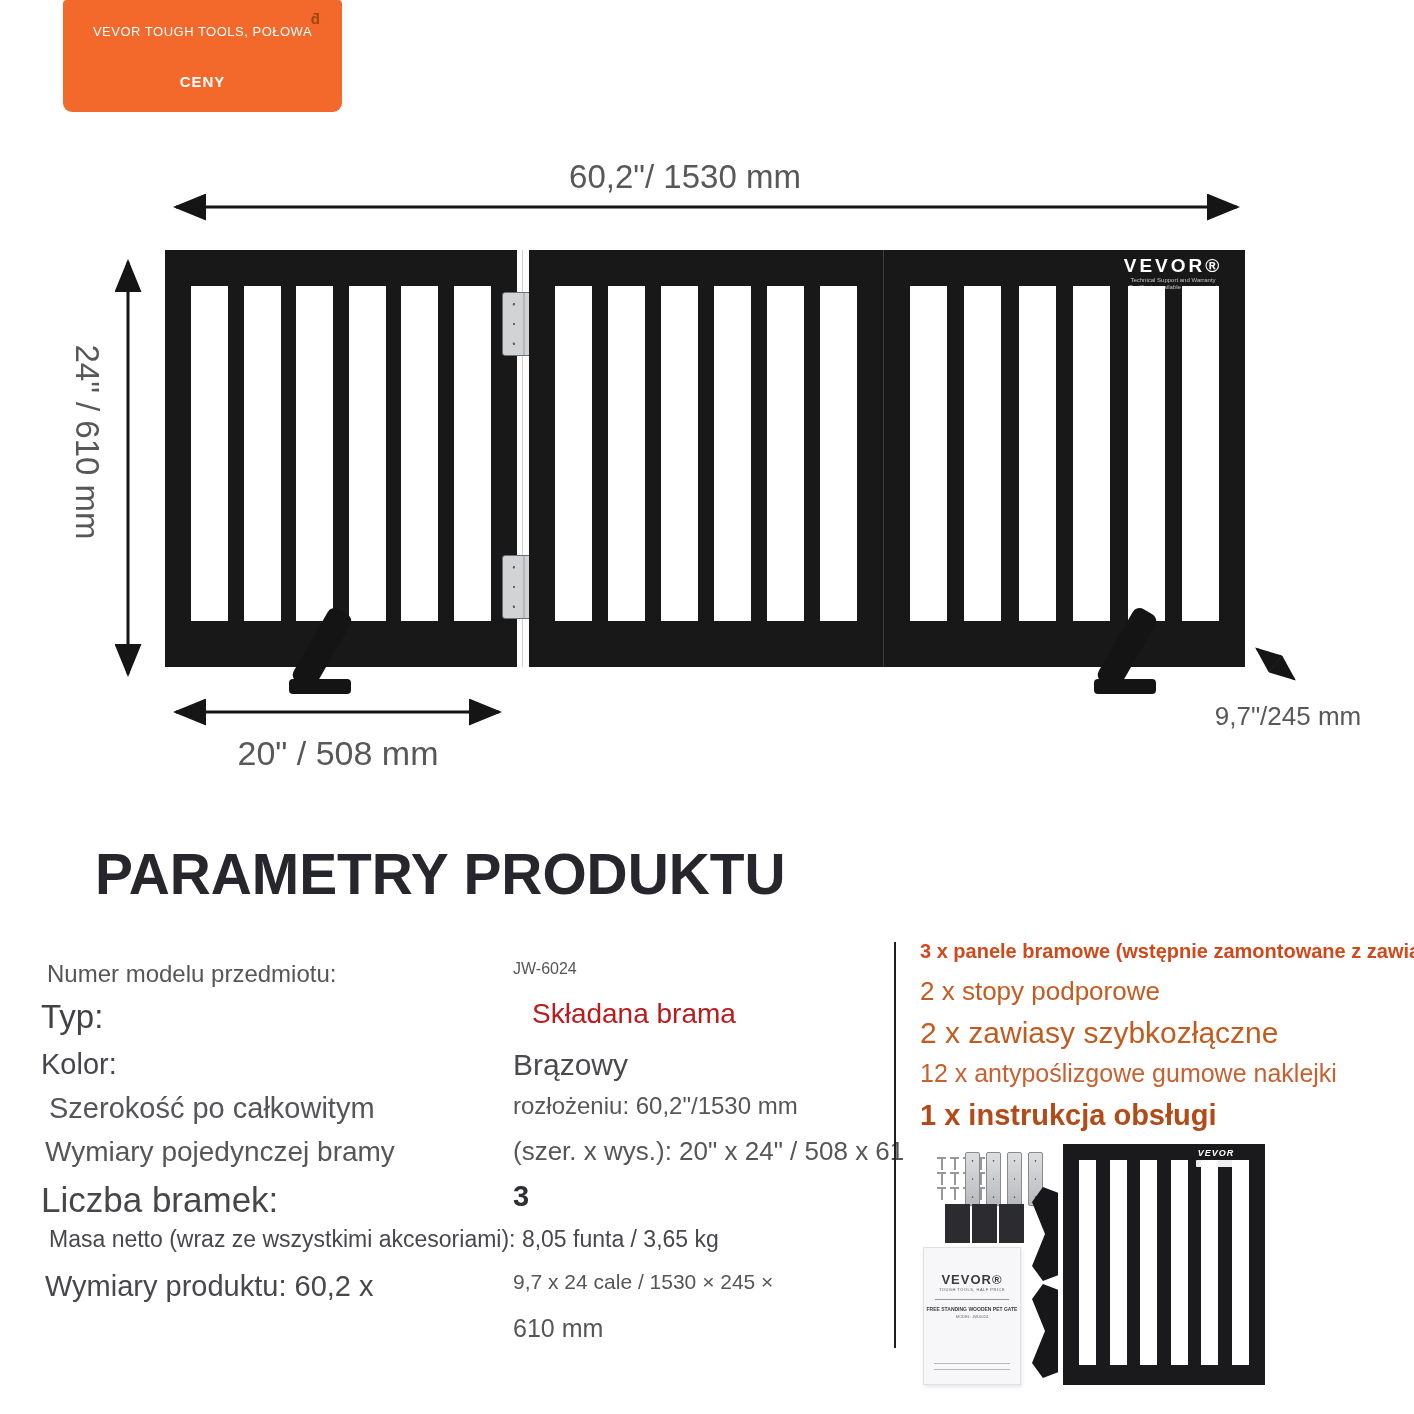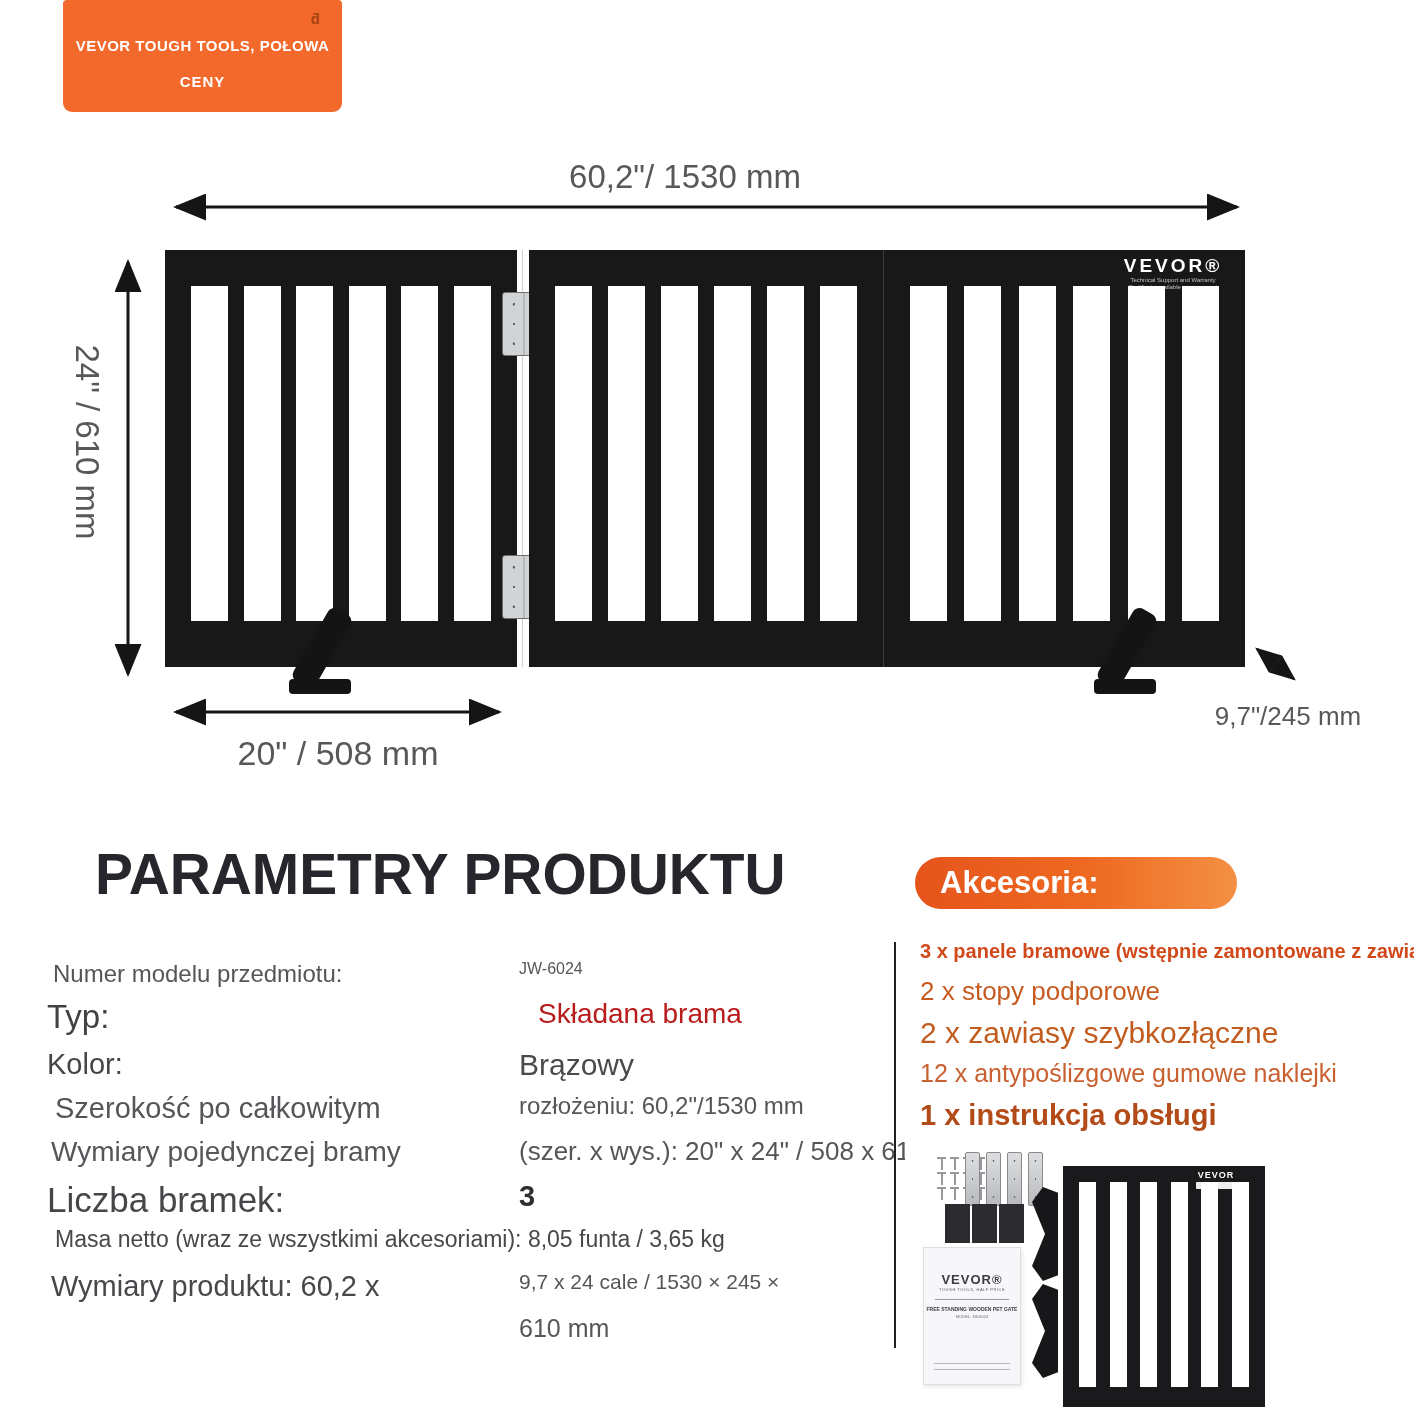--- a/index.html
+++ b/index.html
@@ -2,21 +2,21 @@
 <html><head>
 <meta charset="utf-8">
 <style>
   html,body{margin:0;padding:0;background:#fff;}
   body{font-family:"Liberation Sans",sans-serif;}
   .canvas{position:relative;width:1414px;height:1414px;background:#fff;overflow:hidden;}
 
   
   .badge{position:absolute;left:63px;top:0;width:279px;height:112px;background:#f2692b;
          border-radius:4px 4px 9px 9px;color:#fff;text-align:center;}
-  .badge .l1{position:absolute;left:0;right:0;top:37px;font-size:15px;font-weight:700;letter-spacing:.5px;}
+  .badge .l1{position:absolute;left:0;right:0;top:24px;font-size:13px;font-weight:400;letter-spacing:.5px;}
   .badge .l2{position:absolute;left:0;right:0;top:73px;font-size:15px;font-weight:700;letter-spacing:1px;}
   .badge .mark{position:absolute;right:22px;top:10px;font-size:15px;font-weight:700;color:#a34312;}
 
   
   .dim{position:absolute;color:#58585a;}
   .dim-total{left:435px;top:158px;width:500px;text-align:center;font-size:33px;}
   .dim-height{left:106px;top:292px;width:300px;text-align:center;font-size:33px;
               transform:rotate(90deg);transform-origin:0 0;}
   .dim-panel{left:178px;top:734px;width:320px;text-align:center;font-size:34px;}
   .dim-depth{left:1178px;top:701px;width:220px;text-align:center;font-size:26px;}
@@ -52,21 +52,21 @@
   .foot .strut{position:absolute;left:24px;top:-6px;width:26px;height:84px;background:#141414;
                border-radius:8px;transform:rotate(30deg);}
   .foot .base{position:absolute;left:4px;bottom:0;width:62px;height:15px;background:#141414;border-radius:4px;}
   .foot-l{left:120px;top:362px;} .foot-r{left:925px;top:362px;}
 
   
   .sec-title{position:absolute;left:95px;top:840px;font-size:58px;font-weight:700;color:#26262c;
              letter-spacing:0px;transform:scaleX(.98);transform-origin:left;white-space:nowrap;}
 
   
-  .specs{position:absolute;left:47px;top:952px;width:850px;height:420px;text-align:right;}
+  .specs{position:absolute;left:41px;top:952px;width:850px;height:420px;text-align:right;}
   .srow{position:absolute;left:0;width:100%;}
   .srow .lab{position:absolute;left:6px;white-space:nowrap;color:#56565a;}
   .srow .val{position:absolute;left:472px;white-space:nowrap;color:#56565a;}
   .r1{top:8px;}   .r1 .lab{font-size:24px;} .r1 .val{font-size:16px;}
   .r2{top:46px;}  .r2 .lab{font-size:33px;color:#414146;font-weight:500;left:0;} .r2 .val{font-size:28px;color:#b91c1c;margin-left:19px;}
   .r3{top:96px;}  .r3 .lab{font-size:29px;color:#46464a;left:0;} .r3 .val{font-size:30px;color:#4a4a4e;}
   .r4{top:140px;} .r4 .lab{font-size:29px;left:8px;} .r4 .val{font-size:24px;}
   .r5{top:184px;} .r5 .lab{font-size:28px;left:4px;} .r5 .val{font-size:26px;}
   .r6{top:228px;} .r6 .lab{font-size:35px;color:#46464a;left:0;} .r6 .val{font-size:29px;font-weight:700;color:#2f2f33;}
   .r7{top:274px;} .r7 .lab{font-size:23px;color:#48484c;left:8px;}
@@ -106,22 +106,22 @@
           border:1px solid #e0e0e2;box-shadow:1px 2px 4px rgba(0,0,0,.10);text-align:center;color:#3b3b45;}
   .manual .mb{margin-top:24px;font-size:13px;font-weight:700;letter-spacing:1px;}
   .manual .ms{font-size:4px;letter-spacing:.5px;color:#5a5a62;}
   .manual .rule{margin:7px auto 6px;width:78%;height:1px;background:#9a9aa0;}
   .manual .mt{font-size:5px;font-weight:700;}
   .manual .mm{font-size:4px;color:#6a6a70;margin-top:2px;}
   .manual .sq{position:absolute;left:10%;width:80%;height:1px;background:#b9b9bf;}
   .pkg-foot{position:absolute;width:26px;height:94px;background:#17171a;
             clip-path:polygon(42% 0,100% 6%,100% 94%,42% 100%,0 84%,50% 50%,0 16%);}
   .pf1{left:127px;top:47px;} .pf2{left:127px;top:144px;}
-  .mini-gate{position:absolute;left:158px;top:26px;width:202px;height:241px;background:#1a1a1d;
-             box-sizing:border-box;padding:16px 16px 20px 16px;}
+  .mini-gate{position:absolute;left:158px;top:4px;width:202px;height:241px;background:#1a1a1d;
+             box-sizing:border-box;padding:16px 16px 20px 16px;font-style:italic;}
   .mini-gate .slots{display:flex;justify-content:space-between;height:100%;}
   .mini-gate .slot{width:17px;height:100%;background:#fff;}
   .mini-brand{position:absolute;top:4px;right:14px;width:70px;text-align:center;color:#fff;}
   .mini-brand .bw{font-size:9px;font-weight:700;letter-spacing:1px;}
   .mini-brand .bar{margin:2px auto 0;width:40px;height:7px;background:rgba(255,255,255,.92);border-radius:1px;}
 
   svg.arrows{position:absolute;left:0;top:0;pointer-events:none;}
 </style>
 </head>
 <body>
@@ -232,23 +232,20 @@
     <div class="srow r7">
       <span class="lab">Masa netto (wraz ze wszystkimi akcesoriami): 8,05 funta / 3,65 kg</span>
     </div>
     <div class="srow r8">
       <span class="lab">Wymiary produktu: 60,2 x</span>
       <span class="val">9,7 x 24 cale / 1530 × 245 ×</span>
       <span class="val2">610 mm</span>
     </div>
   </div>
 
-  <div class="pill">
-    <span>Akcesoria:</span>
-  </div>
   <div class="vline"></div>
   <div class="acc-list">
     <div class="ai1">3 x panele bramowe (wstępnie zamontowane z zawiasami)</div>
     <div class="ai2">2 x stopy podporowe</div>
     <div class="ai3">2 x zawiasy szybkozłączne</div>
     <div class="ai4">12 x antypoślizgowe gumowe naklejki</div>
     <div class="ai5">1 x instrukcja obsługi</div>
     <div class="ai6">12 śrub</div>
   </div>
 

